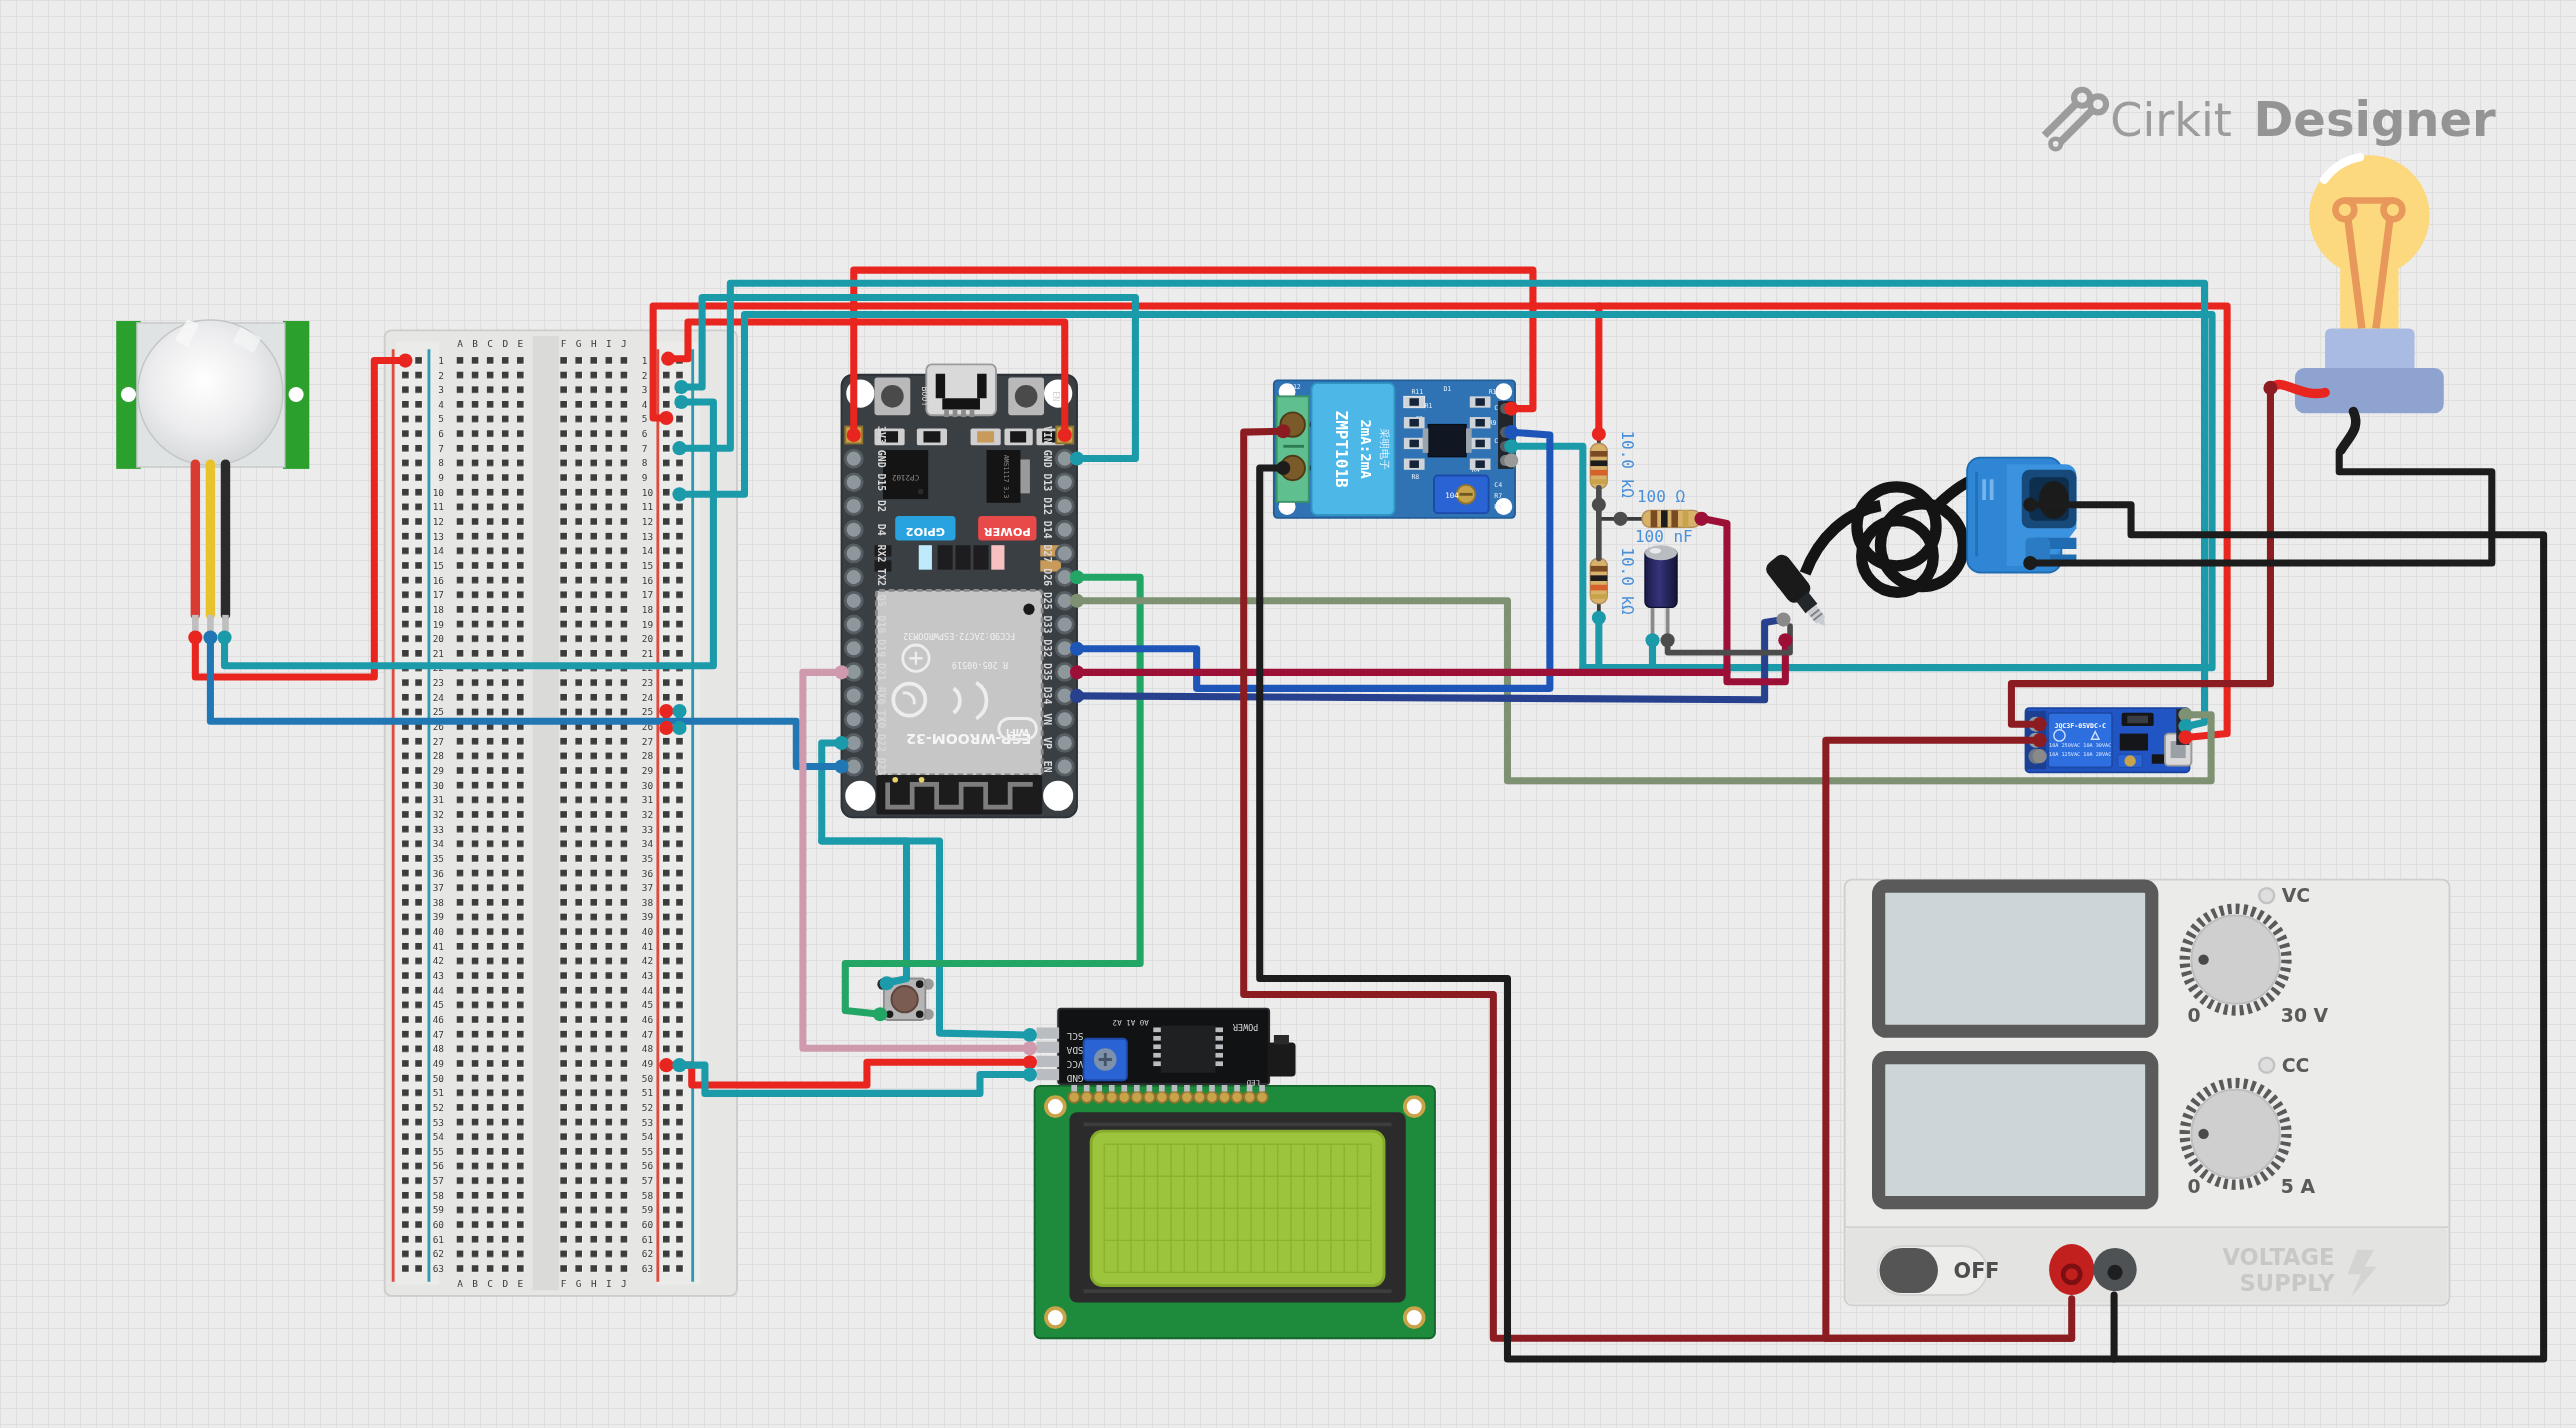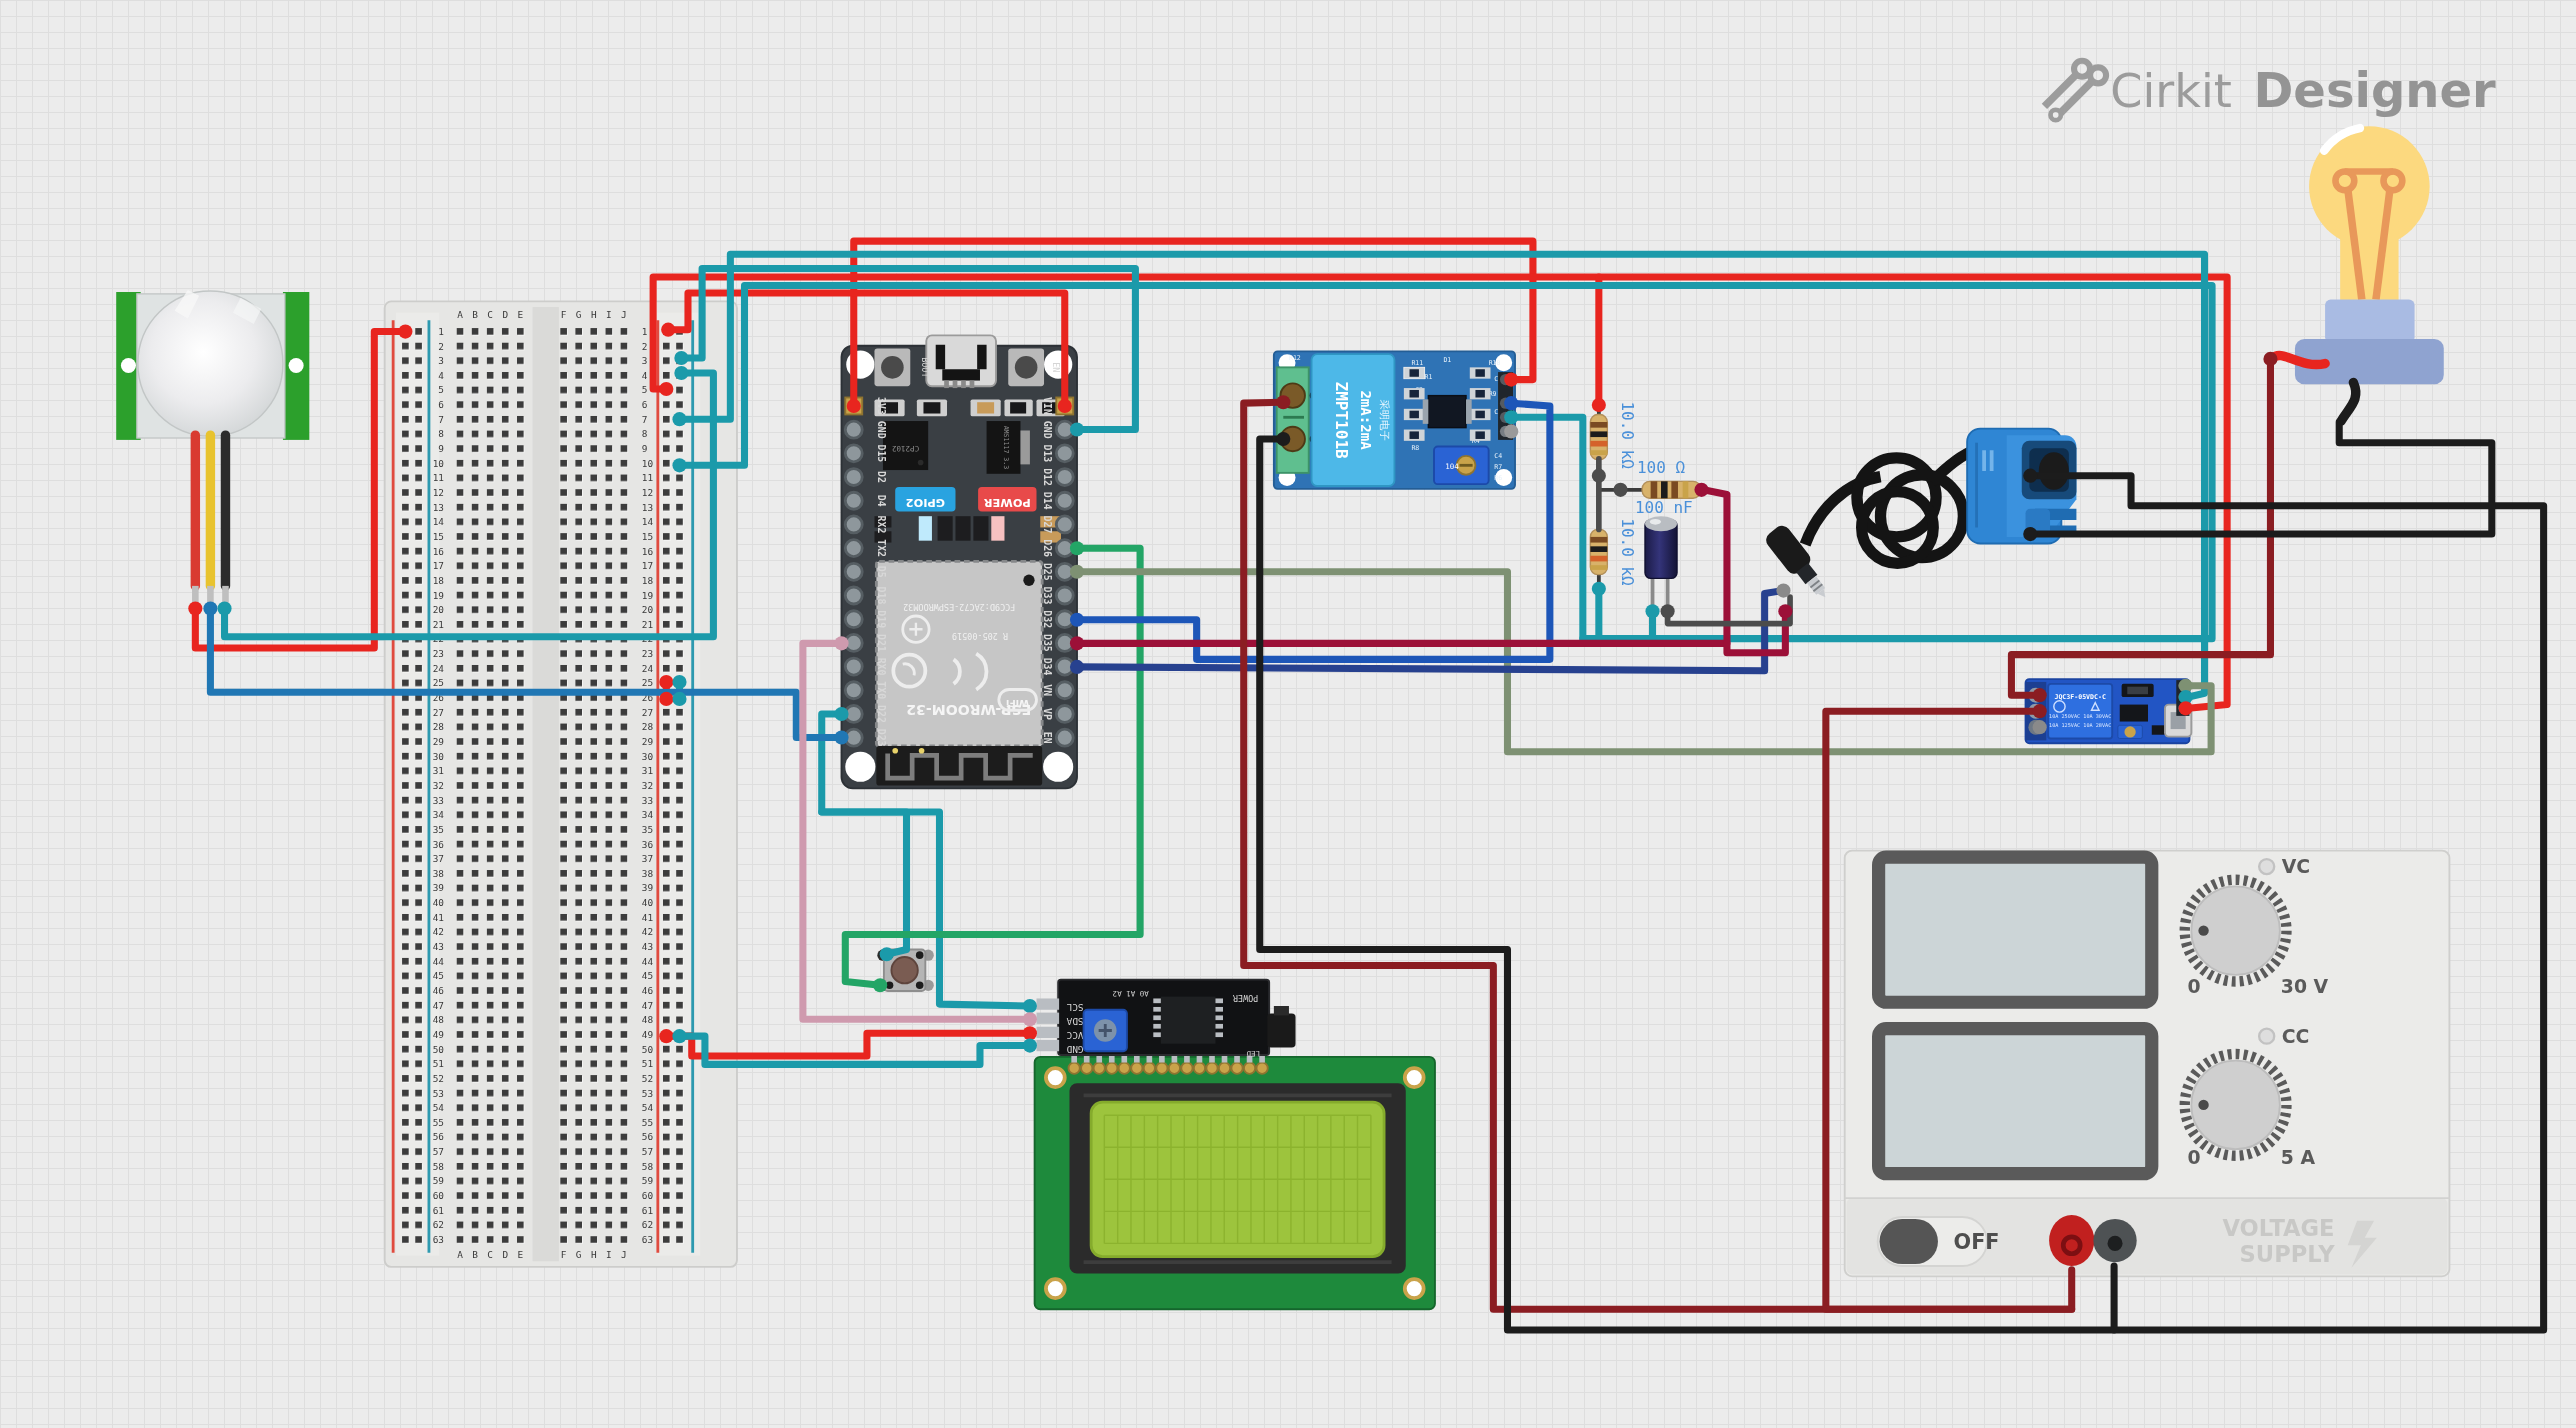--- a/index.html
+++ b/index.html
@@ -5,21 +5,21 @@
   html,body{margin:0;padding:0;}
   body{
     width:2576px;height:1428px;overflow:hidden;
     font-family:"DejaVu Sans","Liberation Sans",sans-serif;
     background-color:#ececec;
     background-image:
       linear-gradient(#dedede 0.9px, transparent 0.9px),
       linear-gradient(90deg,#dedede 0.9px, transparent 0.9px);
     background-size:16px 16px;
   }
-  #stage{position:absolute;inset:0;width:2576px;height:1079px;}
+  #stage{position:absolute;inset:0;width:2576px;height:1079px;margin-top:29px;}
   svg text{user-select:none;}
   .mono{font-family:"DejaVu Sans Mono","Liberation Mono",monospace;}
 </style>
 </head>
 <body>
 
 <div id="stage">
 <svg width="2576" height="1428" viewBox="0 0 2734 1516" xmlns="http://www.w3.org/2000/svg">
 
   <defs>

